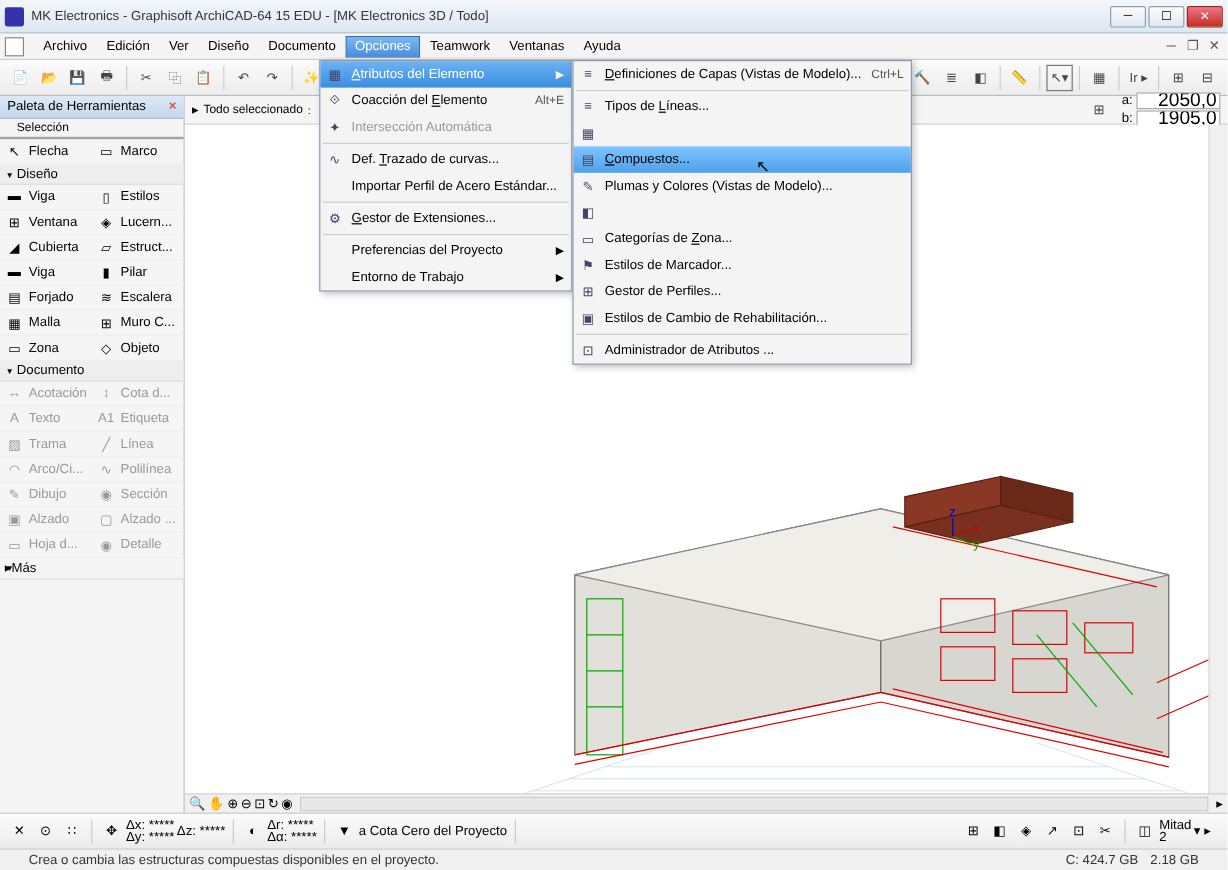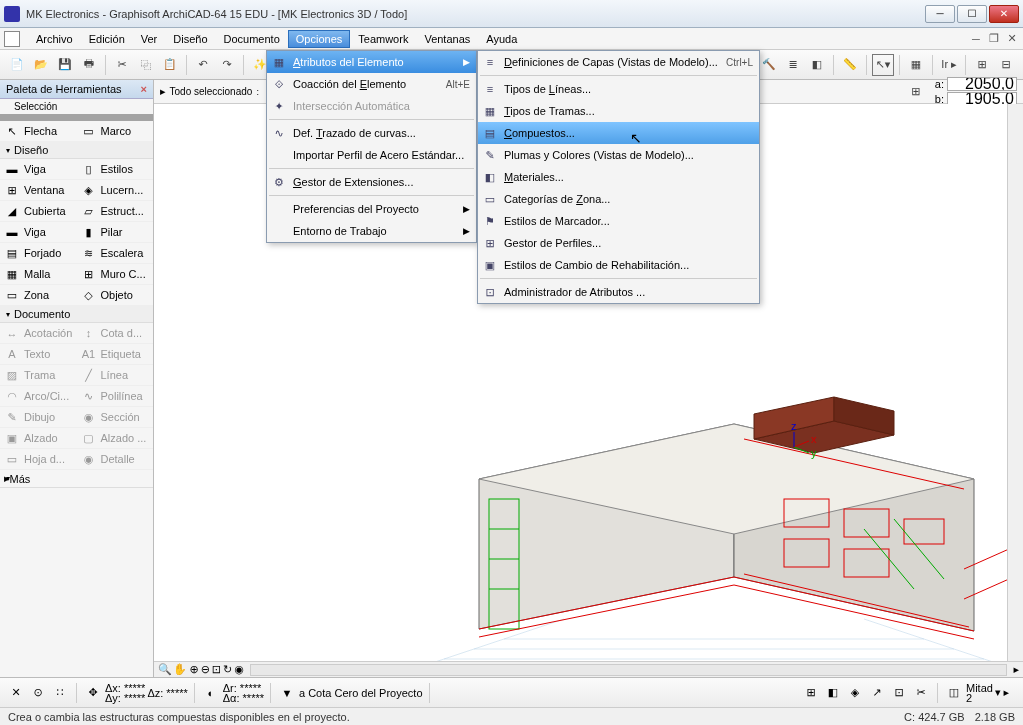--- a/index.html
+++ b/index.html
@@ -30,21 +30,21 @@
 .coord-row { display:flex; align-items:center; gap:3px;}
 .coord-row input { width:70px; height:14px; border:1px solid #aaa; padding:0 2px; font-size:16px; text-align:right;}
 
 
 .main { display:flex; height: calc(725px - 28px - 22px - 30px - 18px - 30px); position:relative;}
 
 
 .palette { width: 154px; background:#f5f5f5; border-right:1px solid #bbb; display:flex; flex-direction:column; }
 .palette-header { background: linear-gradient(to bottom,#dce8f5,#c5d8ec); padding:3px 6px; font-size:10px; display:flex; align-items:center; border-bottom:1px solid #aac;}
 .palette-header .close-x { margin-left:auto; color:#c55; font-weight:bold;}
-.palette-sub { padding:2px 14px; font-size:10px; border-bottom:7px solid #a3a3a3;}
+.palette-sub { padding:2px 14px; font-size:10px; border-bottom:2px solid #a3a3a3;}
 .palette-section { background:#eee; padding:2px 6px; font-size:10px; border-bottom:1px solid #ddd; display:flex; align-items:center;}
 .palette-section::before { content:"▾"; margin-right:4px; font-size:8px;}
 .palette-tools { display:grid; grid-template-columns:1fr 1fr; }
 .tool-item { display:flex; align-items:center; gap:4px; padding:3px 4px; font-size:10px; border-bottom:1px solid #eee;}
 .tool-item.dim { color:#999;}
 .tool-icon { width:16px; height:14px; display:inline-flex; align-items:center; justify-content:center; font-size:11px;}
 
 
 .selbar { height:24px; background:#f5f5f5; border-bottom:1px solid #ccc; display:flex; align-items:center; padding:0 6px; gap:4px;}
 .selbar .lbl { font-size:10px;}
@@ -72,21 +72,21 @@
 .dd-row.hl2 { background: linear-gradient(to bottom,#7fc4ff,#4fa0e8); color:#000;}
 .dd-row.disabled { color:#999;}
 
 
 .bottombar { height:30px; background:linear-gradient(to bottom,#fbfbfb,#ececec); border-top:1px solid #bbb; display:flex; align-items:center; padding:0 6px; gap:4px; font-size:10px;}
 .bb-group { display:flex; align-items:center; gap:2px; border-right:1px solid #ccc; padding-right:6px; margin-right:2px;}
 .bb-btn { width:20px; height:20px; display:flex; align-items:center; justify-content:center;}
 .bb-field { display:flex; flex-direction:column; font-size:9px; line-height:10px;}
 
 
-.statusbar { height:18px; background:#f0f0f0; border-top:1px solid #ccc; display:flex; align-items:center; padding:0 8px; font-size:10px; color:#333;}
+.statusbar { height:18px; background:#f0f0f0; border-top:1px solid #ccc; display:flex; align-items:center; padding:0 24px; font-size:10px; color:#333;}
 .statusbar .right { margin-left:auto; display:flex; gap:10px;}
 
 
 .cursor { position:absolute; left:630px; top:130px; font-size:14px; color:#000; z-index:200; pointer-events:none;}
 </style>
 </head>
 <body>
 
 <div class="titlebar">
   <div class="app-icon"></div>
@@ -498,33 +498,31 @@
       <span class="dd-label"><u>D</u>efiniciones de Capas (Vistas de Modelo)...</span>
       <span class="dd-short">Ctrl+L</span>
     </div>
     <div style="height: 1px; background: rgb(204, 204, 204); margin: 2px;"></div>
     <div class="dd-row">
       <span class="dd-icon">≡</span>
       <span class="dd-label">Tipos de <u>L</u>íneas...</span>
     </div>
     <div class="dd-row">
       <span class="dd-icon">▦</span>
-      <span class="dd-label"><u>T</u>ipos de Tramas...</span>
     </div>
     <div class="dd-row hl2">
       <span class="dd-icon">▤</span>
       <span class="dd-label"><u>C</u>ompuestos...</span>
     </div>
     <div class="dd-row">
       <span class="dd-icon">✎</span>
       <span class="dd-label">Plumas y Colores (Vistas de Modelo)...</span>
     </div>
     <div class="dd-row">
       <span class="dd-icon">◧</span>
-      <span class="dd-label"><u>M</u>ateriales...</span>
     </div>
     <div class="dd-row">
       <span class="dd-icon">▭</span>
       <span class="dd-label">Categorías de <u>Z</u>ona...</span>
     </div>
     <div class="dd-row">
       <span class="dd-icon">⚑</span>
       <span class="dd-label">Estilos de Marcador...</span>
     </div>
     <div class="dd-row">

